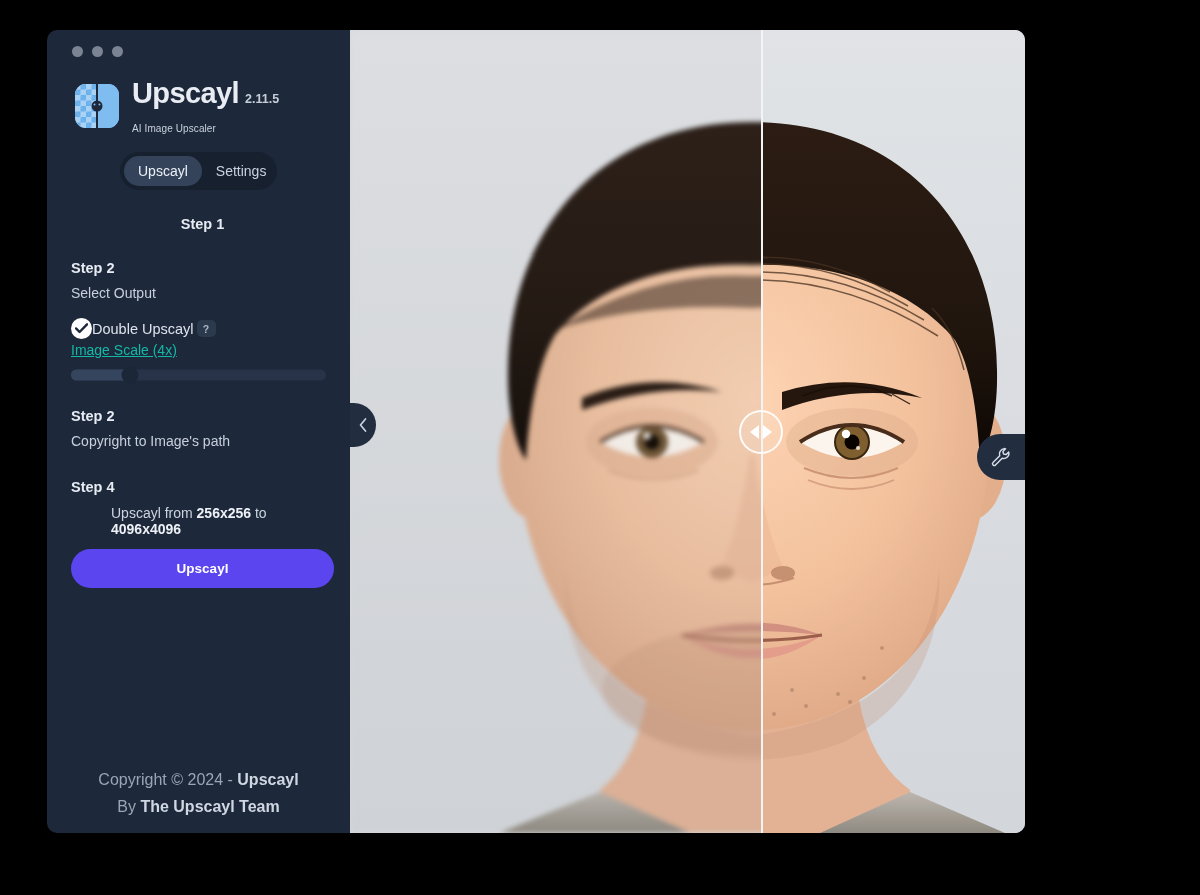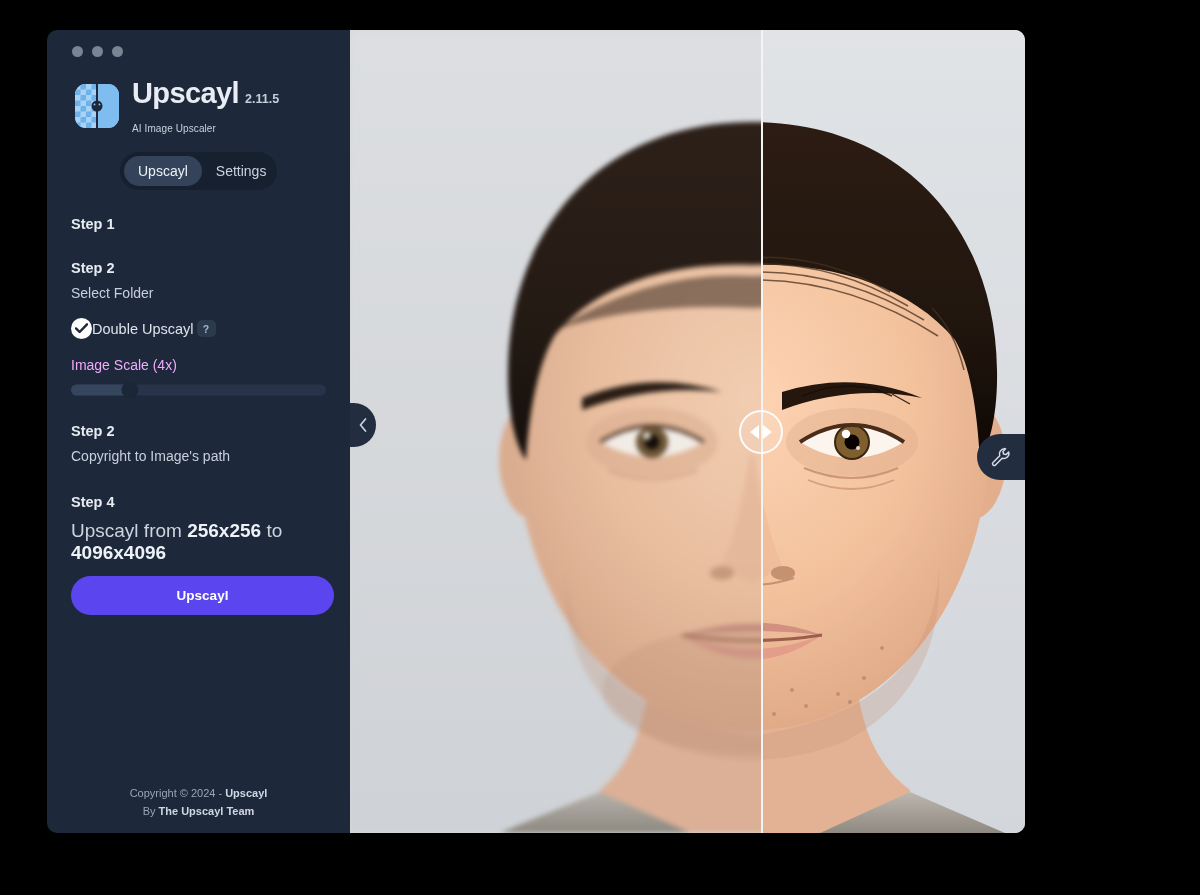--- a/index.html
+++ b/index.html
@@ -141,21 +141,21 @@
     font-size: 14px; color: #c8d0dc; padding-left: 8px; margin-top: 9px;
   }
   .pill-btn {
     margin-left: 8px; margin-top: 11px;
     background: #33425a; color: #e8edf4;
     border: none; cursor: pointer; font-family: inherit;
     font-size: 13.5px; font-weight: 700; letter-spacing: 0.2px;
     padding: 11px 18px; border-radius: 999px;
     display: inline-block; white-space: nowrap;
   }
-  #step1 { margin-top: 26px; }
+  #step1 { margin-top: 26px; text-align: center; }
   #step2 { margin-top: 28px; }
   #step3 { margin-top: 27px; }
   #step4 { margin-top: 30px; }
 
   
   #double-row {
     display: flex; align-items: center; 
     margin-top: 17px; padding-left: 8px;
   }
   #double-check {
@@ -166,57 +166,57 @@
   #double-label { font-size: 14.5px; color: #dde3ec; }
   #help-badge {
     width: 19px; height: 17px; border-radius: 5px;
     background: #2a3purple; background: #2b3purple; background: #2c3a4e;
     color: #aab5c4; font-size: 10.5px; font-weight: 700;
     display: flex; align-items: center; justify-content: center;
     cursor: pointer; margin-left: 3px;
   }
 
   #scale-label {
-    font-size: 14px; color: #f0abfc; padding-left: 8px; margin-top: 18px;
+    font-size: 14px; color: #14b8a6; padding-left: 8px; margin-top: 3px; text-decoration: underline;
   }
   #scale-slider {
     margin: 11px 8px 0 8px; height: 12px; position: relative; cursor: pointer;
   }
   #slider-track {
     position: absolute; left: 0; right: 0; top: 50%; transform: translateY(-50%);
     height: 11px; border-radius: 999px; background: #28334a;
   }
   #slider-fill {
     position: absolute; left: 0; top: 50%; transform: translateY(-50%);
     width: 23%; height: 11px; border-radius: 999px; background: #36455e;
   }
   #slider-thumb {
     position: absolute; left: 23%; top: 50%;
     transform: translate(-50%, -50%);
     width: 17px; height: 17px; border-radius: 50%; background: #1b2troke;
     background: #1b2636;
   }
 
   #step4-info {
-    font-size: 19px; color: #ccd4df; padding-left: 8px; margin-top: 10px;
+    font-size: 14px; color: #ccd4df; padding-left: 8px; margin-top: 10px; margin-left: 40px;
   }
   #step4-info b { color: #eef2f7; font-weight: 700; }
 
   #upscayl-btn {
     margin-left: 8px; margin-top: 12px;
     background: #5b45ef; color: #ffffff;
     border: none; cursor: pointer; font-family: inherit;
     font-size: 13.5px; font-weight: 700;
     padding: 12px 22px; border-radius: 999px;
   }
 
   #footer {
     margin-top: auto; padding-bottom: 13px; text-align: center;
   }
-  .footer-line { font-size: 11px; color: #9aa5b5; line-height: 1.65; }
+  .footer-line { font-size: 16px; color: #9aa5b5; line-height: 1.65; }
   .footer-line b { color: #cfd7e2; font-weight: 700; }
 
   
   #collapse-tab {
     position: absolute;
     right: -26px; top: 373px;
     width: 26px; height: 44px;
     background: #25304260; background: #222d40;
     border-radius: 0 999px 999px 0;
     display: flex; align-items: center; justify-content: center;
@@ -307,21 +307,21 @@
 
     <div id="tab-switcher">
       <button class="tab-btn active">Upscayl</button>
       <button class="tab-btn">Settings</button>
     </div>
 
 
     <div id="step1" class="step-head">Step 1</div>
 
     <div id="step2" class="step-head">Step 2</div>
-    <div class="step-sub">Select Folder</div>
+    <div class="step-sub">Select Output</div>
 
     <div id="double-row">
       <div id="double-check">
         <svg width="13" height="11" viewBox="0 0 13 11" aria-hidden="true">
           <path d="M1 5.4 L4.6 9 L12 1.3" fill="none" stroke="#1d283a" stroke-width="2.4" stroke-linecap="round" stroke-linejoin="round"></path>
         </svg>
       </div>
       <span id="double-label">Double Upscayl</span>
       <span id="help-badge">?</span>
     </div>

